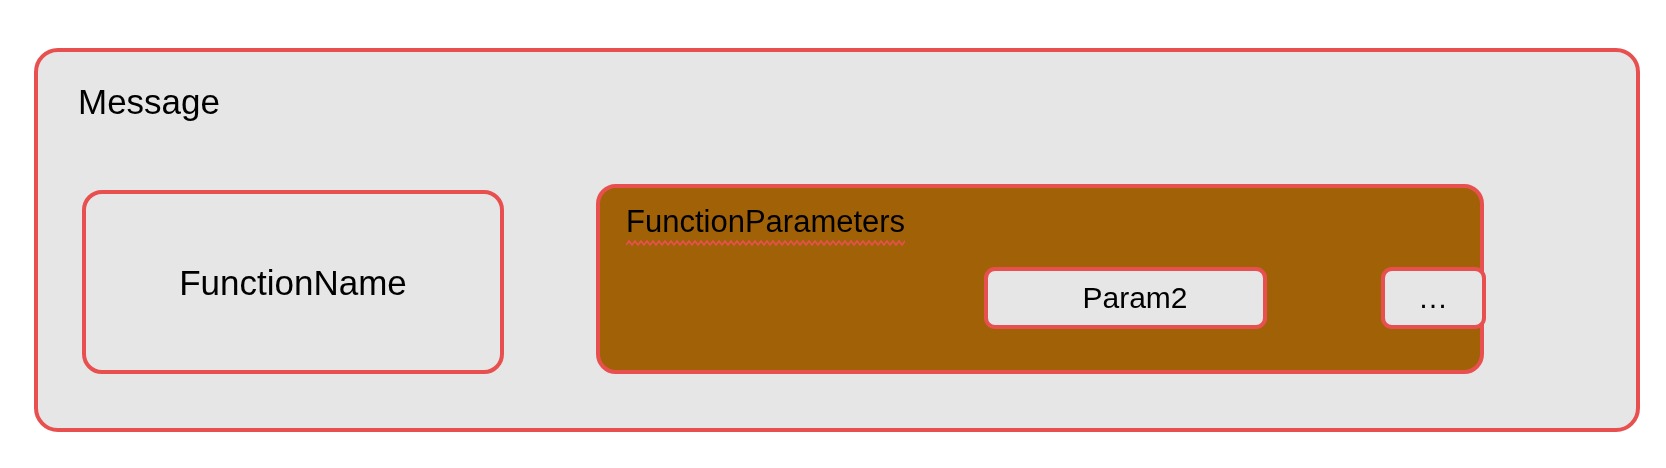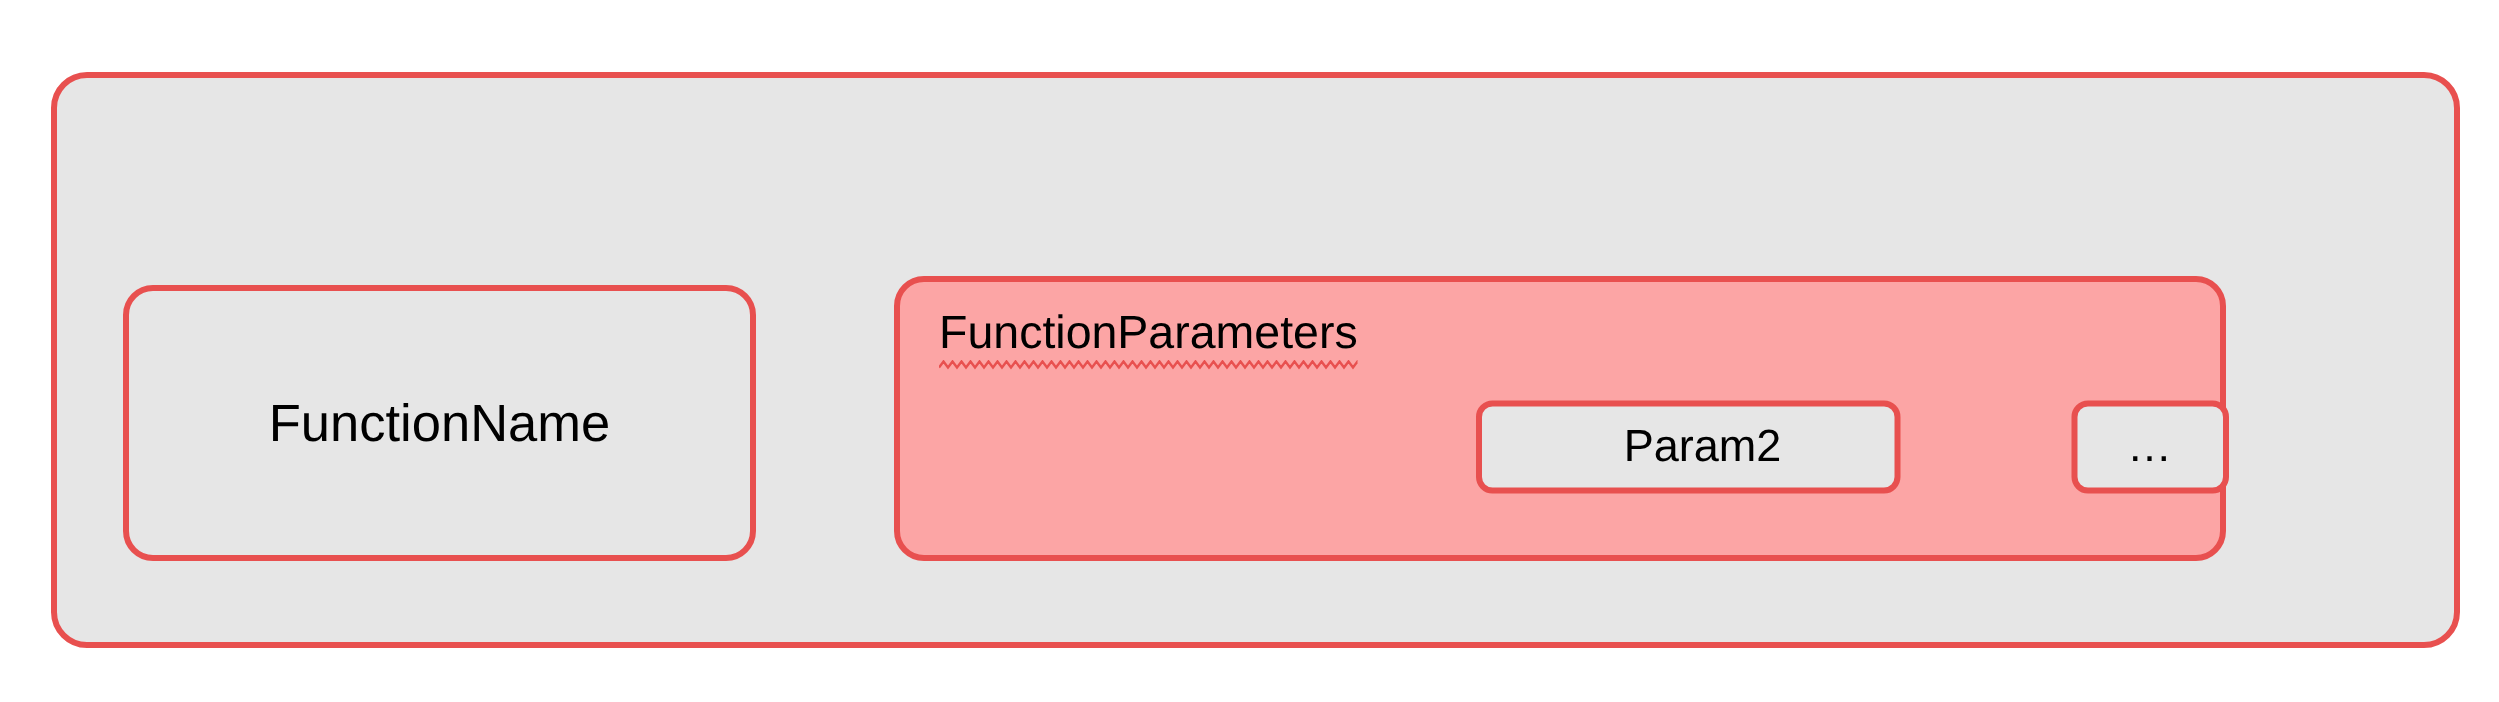--- a/index.html
+++ b/index.html
@@ -68,21 +68,21 @@
   }
 
   
   .fn-params-box {
     position: absolute;
     left: 558px;
     top: 132px;
     width: 888px;
     height: 190px;
     box-sizing: border-box;
-    background: #fca5a5;
+    background: #a16207;
     border: 4px solid #E8504F;
     border-radius: 20px;
   }
 
   .fn-params-label-wrap {
     position: absolute;
     left: 26px;
     top: 18px;
     white-space: nowrap;
   }
@@ -141,20 +141,21 @@
     letter-spacing: 1px;
   }
 </style>
 </head>
 <body>
 
 <div id="canvas">
 
   <div class="message-box">
 
+    <div class="message-label">Message</div>
 
     <div class="fn-name-box">
       <span class="fn-name-label">FunctionName</span>
     </div>
 
     <div class="fn-params-box">
 
       <div class="fn-params-label-wrap">
         <span class="fn-params-label">
           <span>FunctionParameters</span>

